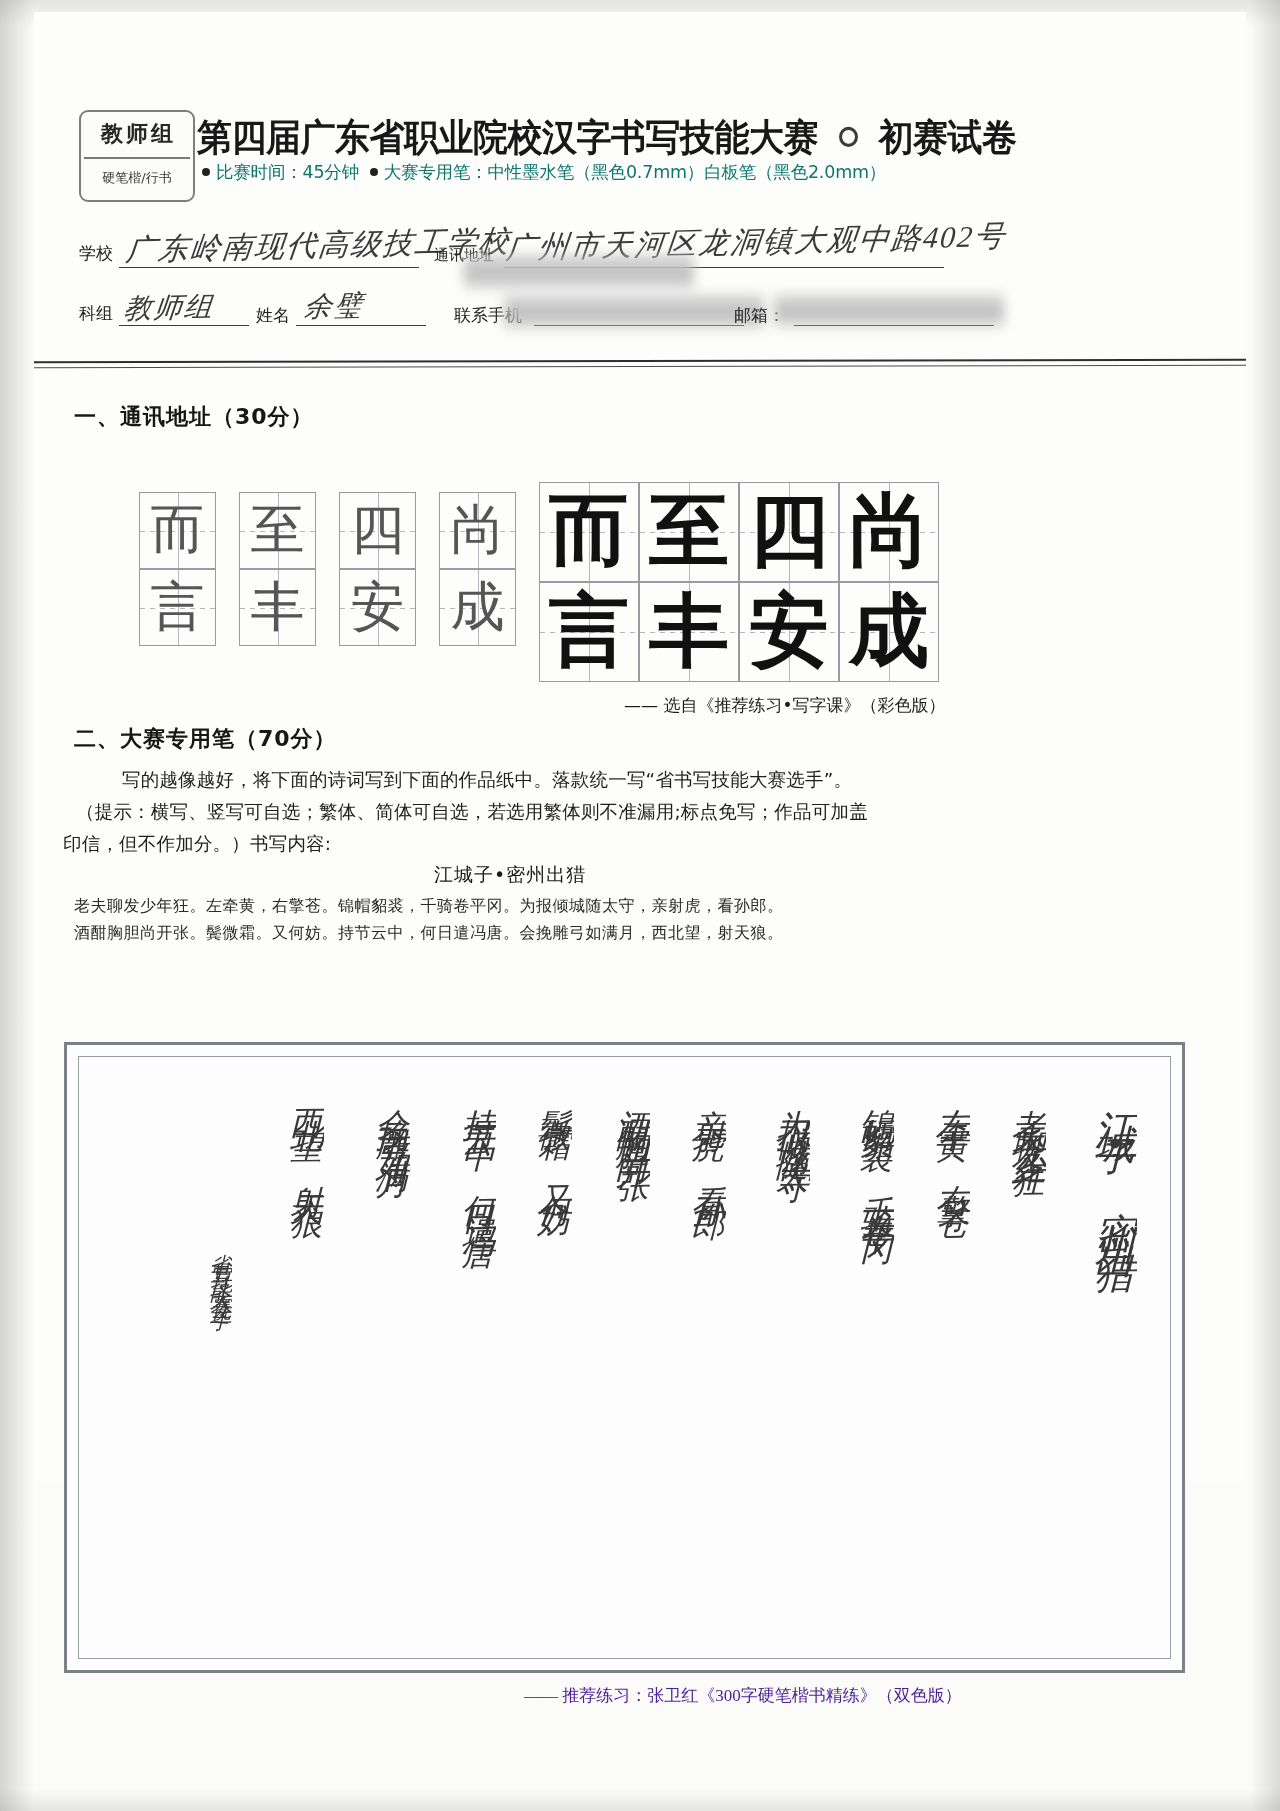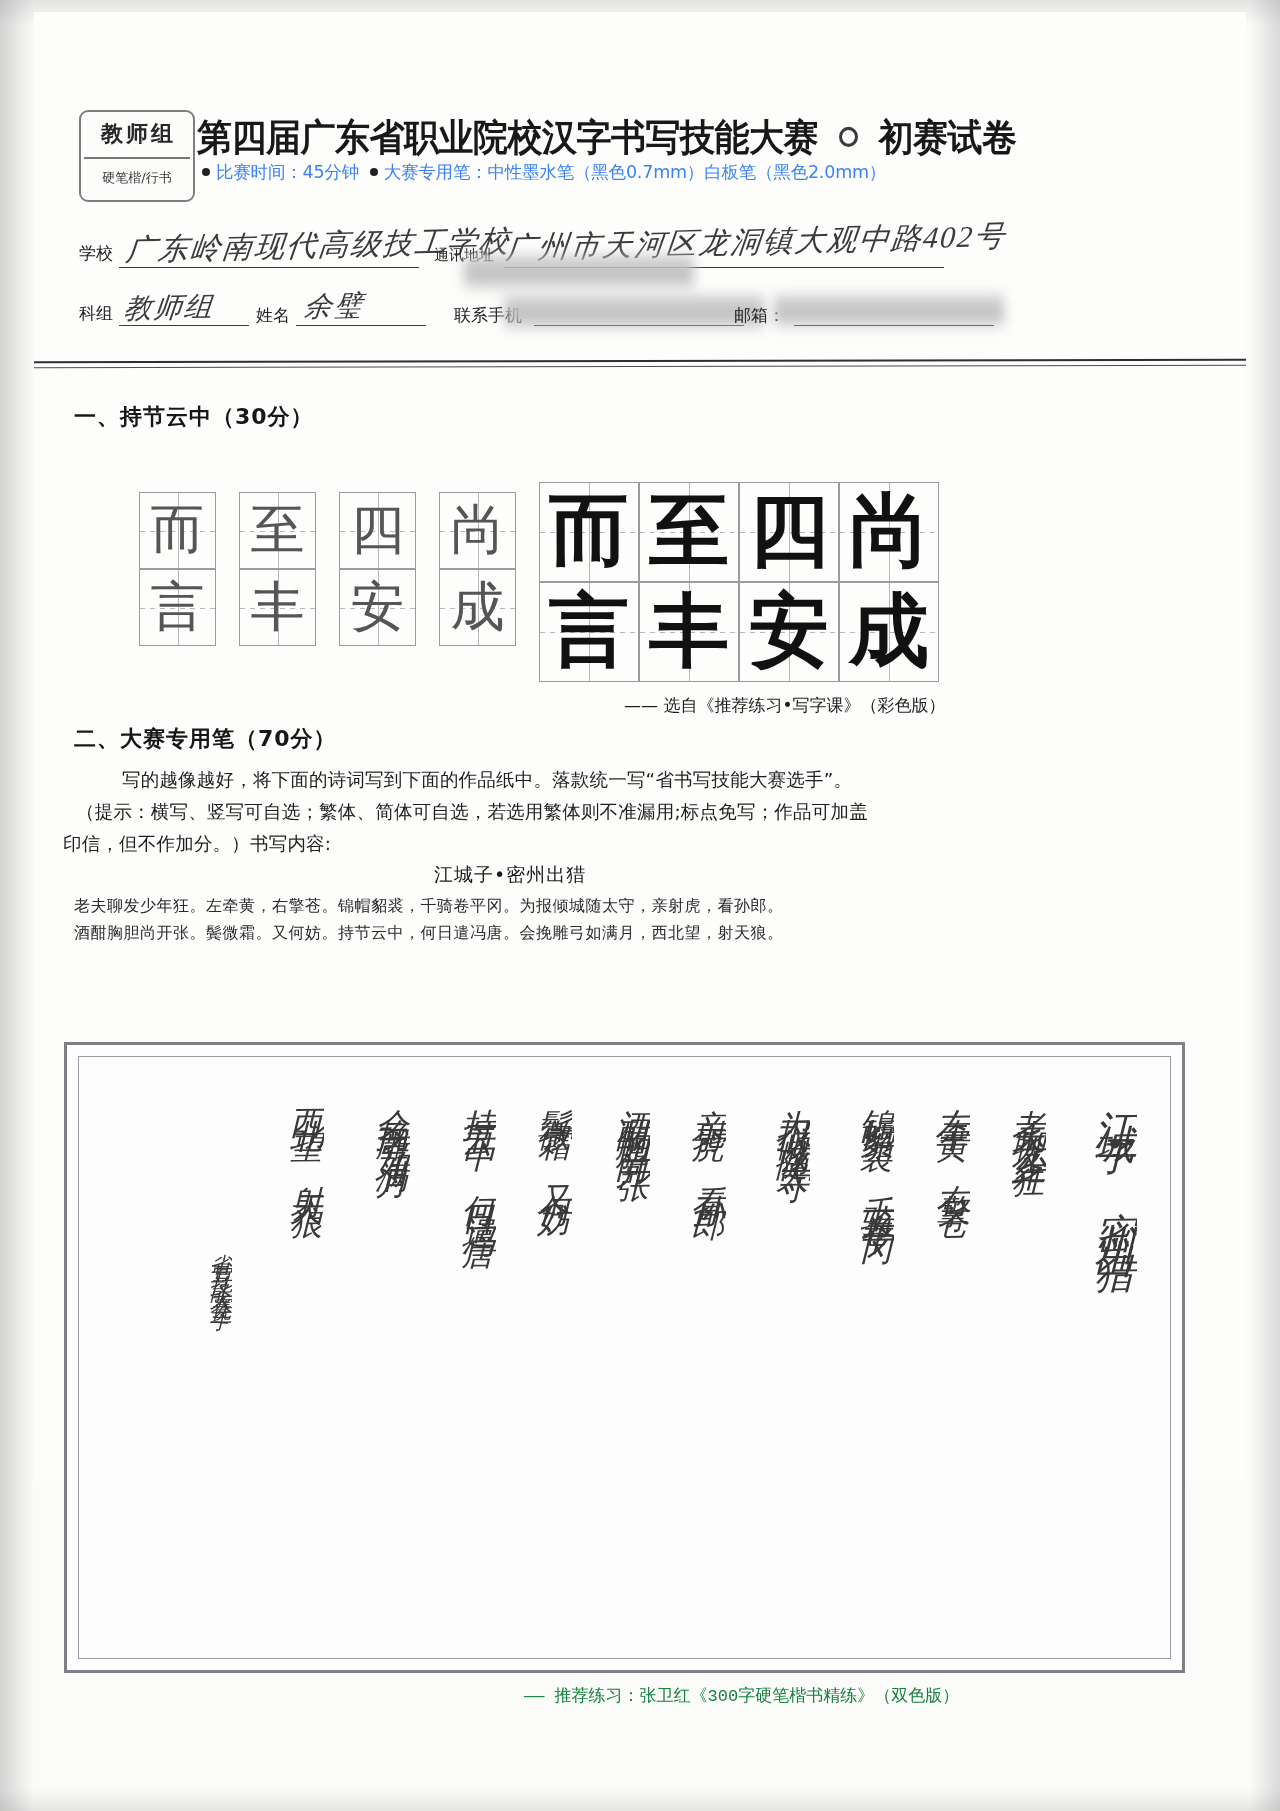--- a/index.html
+++ b/index.html
@@ -92,21 +92,21 @@
     border: 3px solid #3b3b3b;
     margin: 0 9px 6px 9px;
     vertical-align: middle;
     background: #fff;
   }
   .subtitle {
     position: absolute;
     left: 168px; top: 148px;
     font-family: "DejaVu Sans", sans-serif;
     font-size: 17.5px;
-    color: #3b82f6;
+    color: #0f766e;
     white-space: nowrap;
     letter-spacing: -0.2px;
   }
   .bullet {
     display: inline-block;
     width: 8px; height: 8px;
     border-radius: 50%;
     background: #222;
     margin: 0 6px 3px 0;
     vertical-align: middle;
@@ -232,23 +232,23 @@
     font-style: italic;
     opacity: 0.93;
     transform: skewY(-0.6deg);
   }
   .vcol.big   { font-size: 40px; letter-spacing: 14px; }
   .vcol.main  { font-size: 33px; letter-spacing: 10px; }
   .vcol.sign  { font-size: 21px; letter-spacing: 7px; }
 
   .footer-note {
     position: absolute;
-    font-family: Liberation Mono, monospace;
+    font-family: Liberation Serif, serif;
     font-size: 17px;
-    color: #15803d;
+    color: #4c1d95;
     white-space: nowrap;
   }
 </style>
 </head>
 <body>
 
 <div class="page">
   <div class="paper"></div>
   <div class="sheet">
 
@@ -298,21 +298,21 @@
       <div class="lbl" style="left:700px; top:292px;">邮箱：</div>
       <div class="rule" style="left:760px; top:313px; width:200px;"></div>
       <div class="redact" style="left:740px; top:278px; width:230px; height:42px;"></div>
     </div>
 
     <div class="dblrule" style="top:348px;">
       <div class="l1"></div>
       <div class="l2"></div>
     </div>
 
-    <div class="sec-h" style="left:40px; top:390px;">一、持节云中（30分）</div>
+    <div class="sec-h" style="left:40px; top:390px;">一、通讯地址（30分）</div>
 
     <div class="gridset">
 
       <div class="cell" style="left:105px; top:480px; width:77px; height:77px;">
         <div class="glyph light" style="font-size:54px;">而</div>
       </div>
       <div class="cell" style="left:105px; top:557px; width:77px; height:77px;">
         <div class="glyph light" style="font-size:54px;">言</div>
       </div>
 

